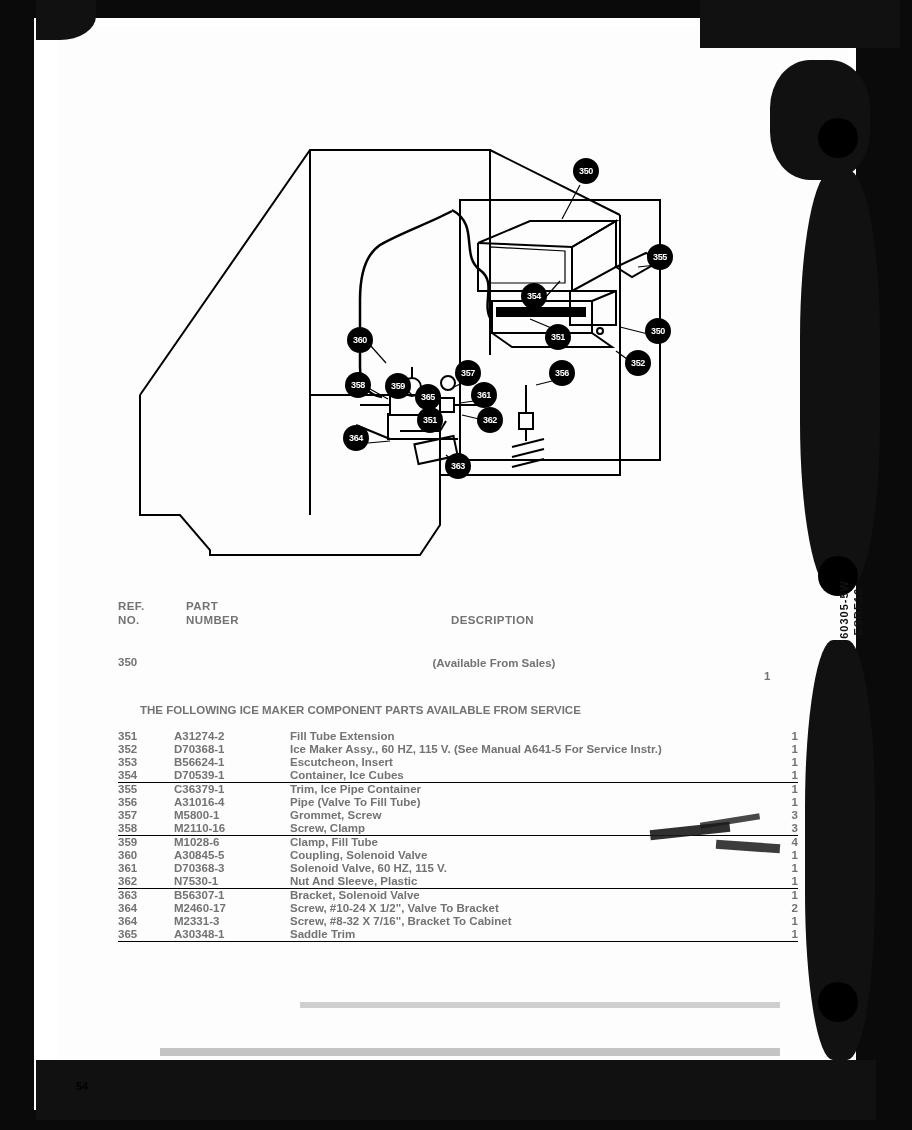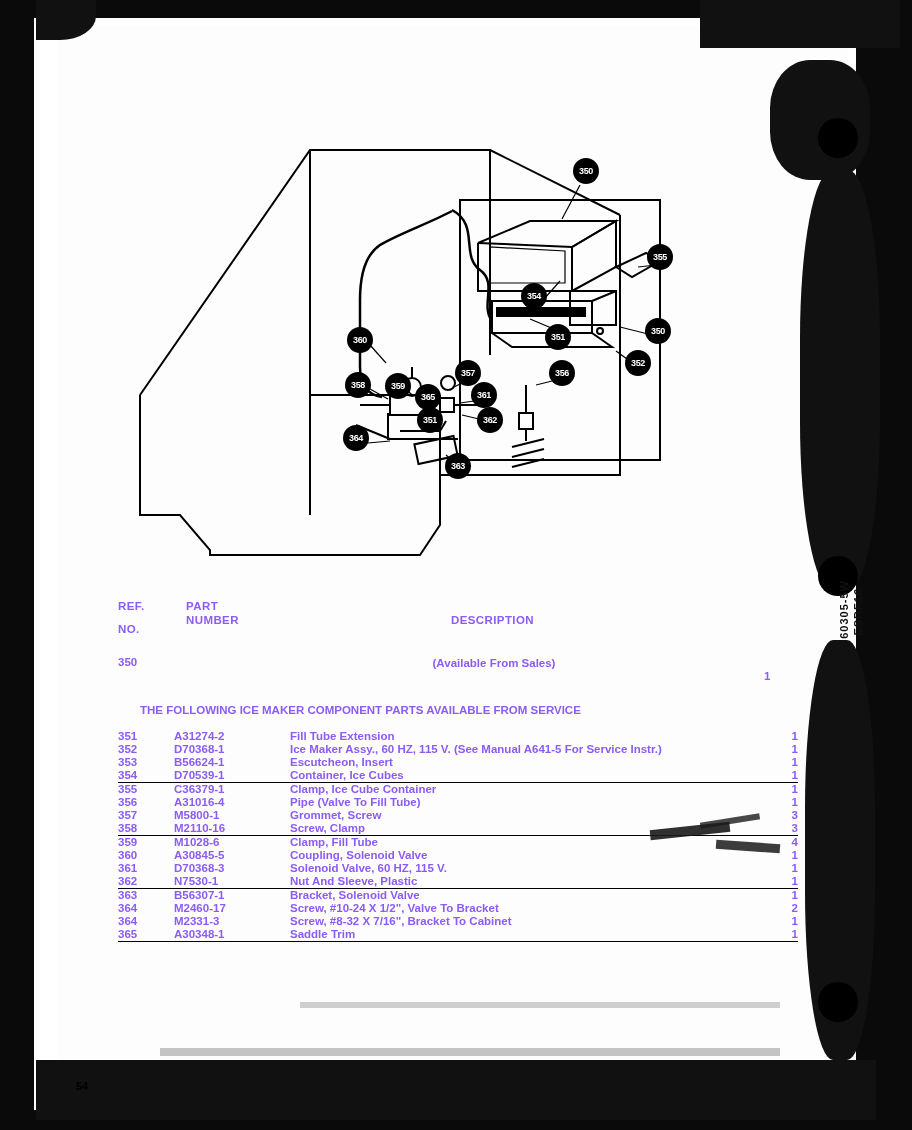--- a/index.html
+++ b/index.html
@@ -27,24 +27,24 @@
            font-size:9px;font-weight:bold;display:flex;align-items:center;justify-content:center;
            font-family:"Liberation Sans",sans-serif;letter-spacing:-0.3px;}
 
   
   .vcode{position:absolute;right:62px;top:580px;writing-mode:vertical-rl;transform:rotate(180deg);
          font-size:11px;font-weight:bold;letter-spacing:1px;font-family:"Liberation Sans",sans-serif;color:#111;}
   .vcode2{position:absolute;right:48px;top:588px;writing-mode:vertical-rl;transform:rotate(180deg);
          font-size:11px;font-weight:bold;letter-spacing:1px;font-family:"Liberation Sans",sans-serif;color:#111;}
 
   
-  #table-area{position:absolute;left:118px;top:600px;width:680px;color:#8b5cf6;}
+  #table-area{position:absolute;left:118px;top:600px;width:680px;color:#737373;}
   .hdr{position:relative;height:42px;font-size:11.5px;font-weight:bold;letter-spacing:.4px;}
   .hdr .c1{position:absolute;left:0;top:0;}
-  .hdr .c1b{position:absolute;left:0;top:14px;margin-top:9px;}
+  .hdr .c1b{position:absolute;left:0;top:14px;}
   .hdr .c2{position:absolute;left:68px;top:0;}
   .hdr .c2b{position:absolute;left:68px;top:14px;}
   .hdr .c3{position:absolute;left:290px;top:14px;padding-left:43px;}
 
   .modelline{position:relative;margin-top:14px;height:32px;font-size:11.5px;font-weight:bold;}
   .modelline .ref{position:absolute;left:0;top:0;}
   .modelline .txt{position:absolute;left:116px;top:0;width:520px;text-align:center;line-height:14px;}
   .modelline .qty{position:absolute;left:646px;top:14px;}
 
   .noteline{margin-top:16px;font-size:11.5px;font-weight:bold;padding-left:22px;}
@@ -236,21 +236,21 @@
           </tr>
           <tr class="ul">
             <td class="ref">354</td>
             <td class="pn">D70539-1</td>
             <td class="desc">Container, Ice Cubes</td>
             <td class="qty">1</td>
           </tr>
           <tr>
             <td class="ref">355</td>
             <td class="pn">C36379-1</td>
-            <td class="desc">Clamp, Ice Cube Container</td>
+            <td class="desc">Trim, Ice Pipe Container</td>
             <td class="qty">1</td>
           </tr>
           <tr>
             <td class="ref">356</td>
             <td class="pn">A31016-4</td>
             <td class="desc">Pipe (Valve To Fill Tube)</td>
             <td class="qty">1</td>
           </tr>
           <tr>
             <td class="ref">357</td>

